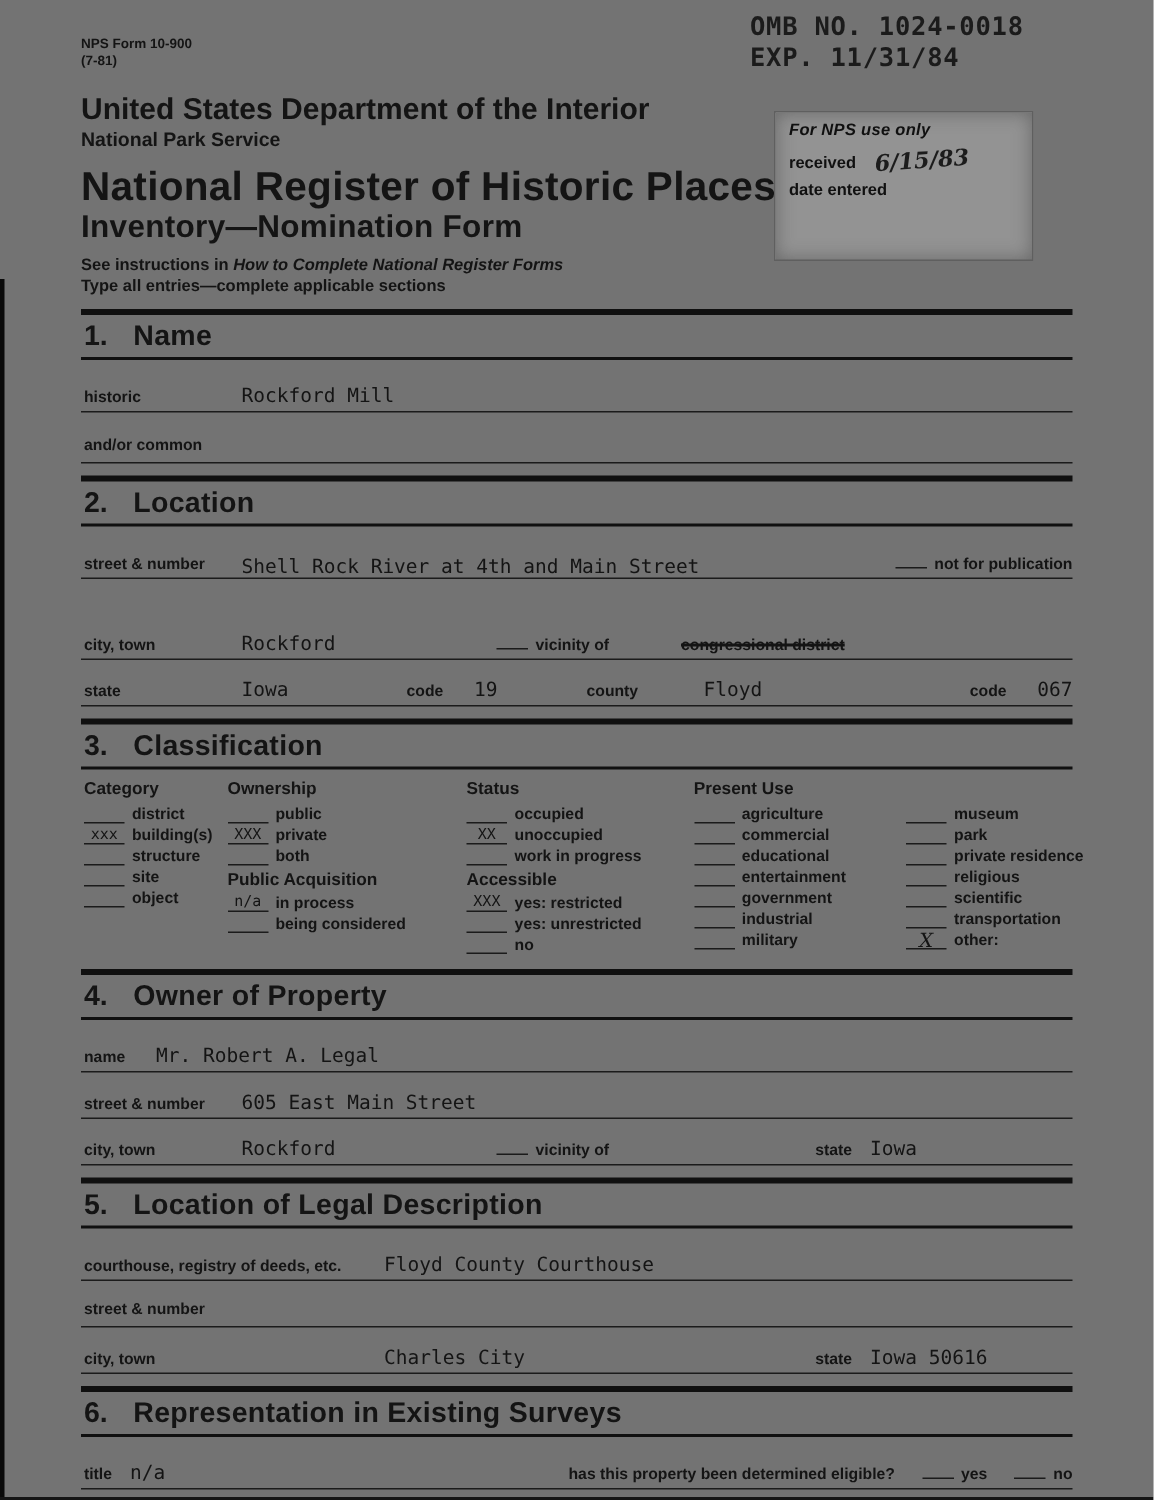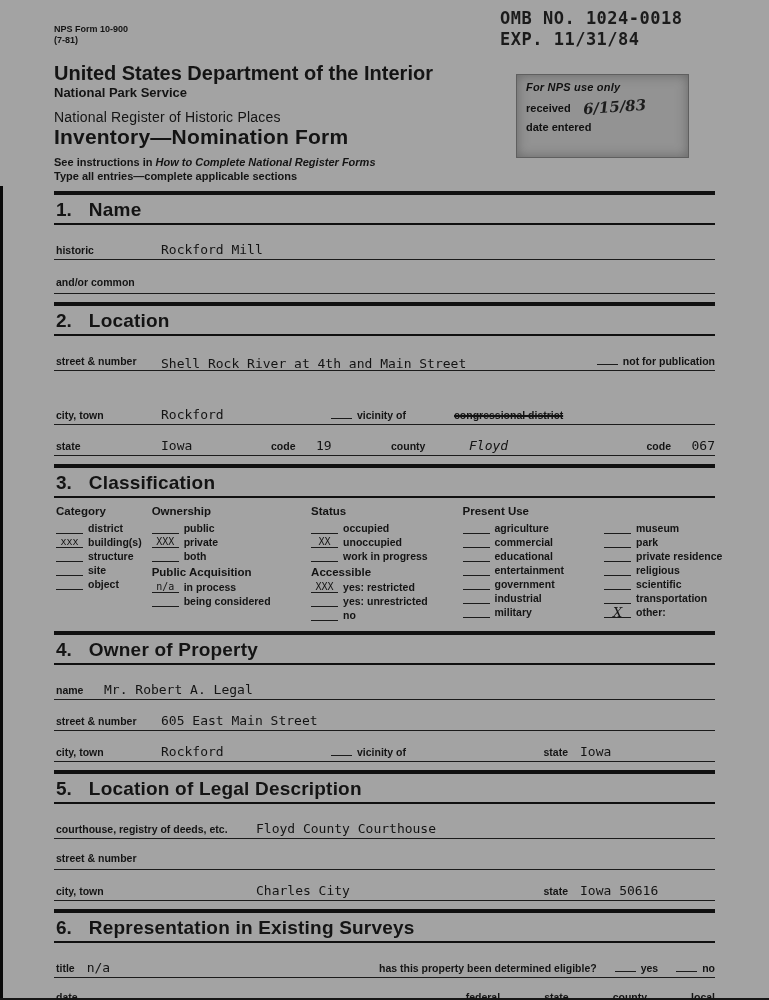--- a/index.html
+++ b/index.html
@@ -1,48 +1,48 @@
 <!DOCTYPE html>
 <html><head>
 <meta charset="utf-8">
 <style>
   * { box-sizing: border-box; }
   html,body { margin:0; padding:0; background:#e8e8e8; }
   .page {
     width:769px; height:1000px; margin:0 auto; position:relative;
-    background:#a3a3a3; color:#141414; overflow:hidden;
+    background:#737373; color:#141414; overflow:hidden;
     font-family:"Liberation Sans", sans-serif;
   }
   .inner { padding:24px 54px 0 54px; position:relative; }
 
   
   .edge-left { position:absolute; left:0; top:186px; width:3px; height:814px; background:#0a0a0a; }
   .edge-bottom { position:absolute; left:0; bottom:0; width:100%; height:2px; background:#161616; }
 
   
   .formno { font-size:9px; font-weight:bold; line-height:1.25; }
   .omb {
     position:absolute; left:500px; top:8px;
     font-family:"DejaVu Sans Mono", monospace; font-size:17px; font-weight:bold;
     letter-spacing:.5px; line-height:1.25; color:#1b1b1b;
   }
   .npsbox {
-    position:absolute; left:516px; top:74px; width:173px; height:84px;
+    position:absolute; left:516px; top:74px; width:173px; height:100px;
     background:#939393; border:1px solid #5f5f5f; padding:6px 9px; color:#101010;
     box-shadow:inset 0 0 12px rgba(60,60,60,.5);
   }
   .npsbox .t { font-size:11px; font-weight:bold; font-style:italic; letter-spacing:.2px; }
   .npsbox .line { margin-top:5px; font-size:11px; font-weight:bold; display:flex; align-items:baseline; }
   .hand {
     font-family:"DejaVu Serif", serif; font-style:italic; font-weight:bold;
     font-size:15px; transform:rotate(-4deg); display:inline-block; margin-left:12px; color:#1c1c1c;
   }
   .dept { margin-top:15px; font-size:20px; font-weight:bold; }
   .svc  { font-size:13px; font-weight:bold; }
-  .title1 { margin-top:9px; font-size:14px; font-weight:normal; line-height:1.15; letter-spacing:.2px; }
+  .title1 { margin-top:9px; font-size:27px; font-weight:bold; line-height:1.15; letter-spacing:.2px; }
   .title2 { font-size:21px; font-weight:bold; line-height:1.15; letter-spacing:.2px; }
   .instr { margin-top:6px; font-size:11px; font-weight:bold; line-height:1.3; }
   .instr .it { font-style:italic; }
 
   
   .sec { margin-top:8px; }
   .secbar { height:4px; background:#101010; }
   .sechead { padding:4px 0 2px 2px; border-bottom:2.5px solid #101010; }
   .secnum { font-size:19px; font-weight:bold; }
   .sectitle { font-size:19px; font-weight:bold; margin-left:17px; letter-spacing:.2px; }
@@ -56,21 +56,21 @@
   .val { font-family:"DejaVu Sans Mono", monospace; font-size:13px; white-space:nowrap; }
   .low { position:relative; top:3px; }
   .spacer { flex:1 1 auto; }
   .blank { display:inline-block; width:21px; border-bottom:1.5px solid #1b1b1b; height:9px; margin:0 5px 0 0; flex:0 0 auto; }
   .strike { text-decoration:line-through; text-decoration-thickness:1.5px;margin-top:25px; }
   .optgroup { display:flex; align-items:baseline; margin-left:18px; }
   .optgroup.first { margin-left:auto; }
   .w48{width:48px;flex:0 0 auto;} .w105{width:105px;flex:0 0 auto;} .w110{width:110px;flex:0 0 auto;}
   .w45{width:45px;flex:0 0 auto;} .w75{width:75px;flex:0 0 auto;} .w78{width:78px;flex:0 0 auto;}
   .w135{width:135px;flex:0 0 auto;} .w170{width:170px;flex:0 0 auto;} .w200{width:200px;flex:0 0 auto;}
-  .flex1{flex:1 1 auto;font-style:italic;}
+  .flex1{flex:1 1 auto;}
   .ml95{margin-left:95px;} .ml48{margin-left:48px;} .ml12{margin-left:12px;}
 
   
   .cwrap { display:flex; margin-top:7px; padding-left:2px; }
   .ccol1{width:96px;} .ccol2{width:160px;} .ccol3{width:152px;} .ccol4{width:142px;} .ccol5{width:111px;}
   .chead { font-size:11.5px; font-weight:bold; height:15px; margin-bottom:2px; }
   .csub  { font-size:11.5px; font-weight:bold; margin:4px 0 3px 0; }
   .citem { display:flex; align-items:flex-end; margin-bottom:2px; }
   .cmark {
     width:27px; flex:0 0 auto; border-bottom:1.3px solid #1b1b1b;

